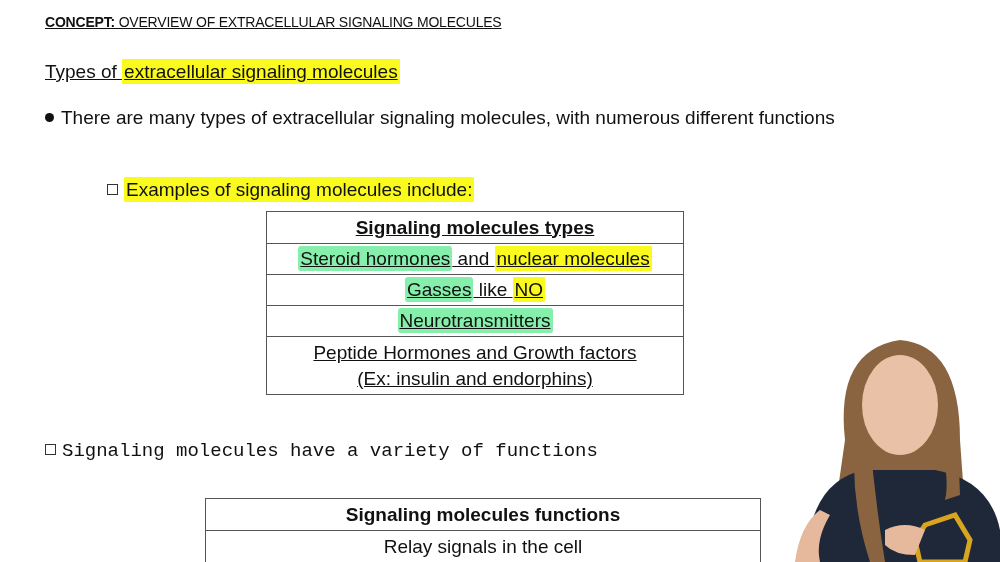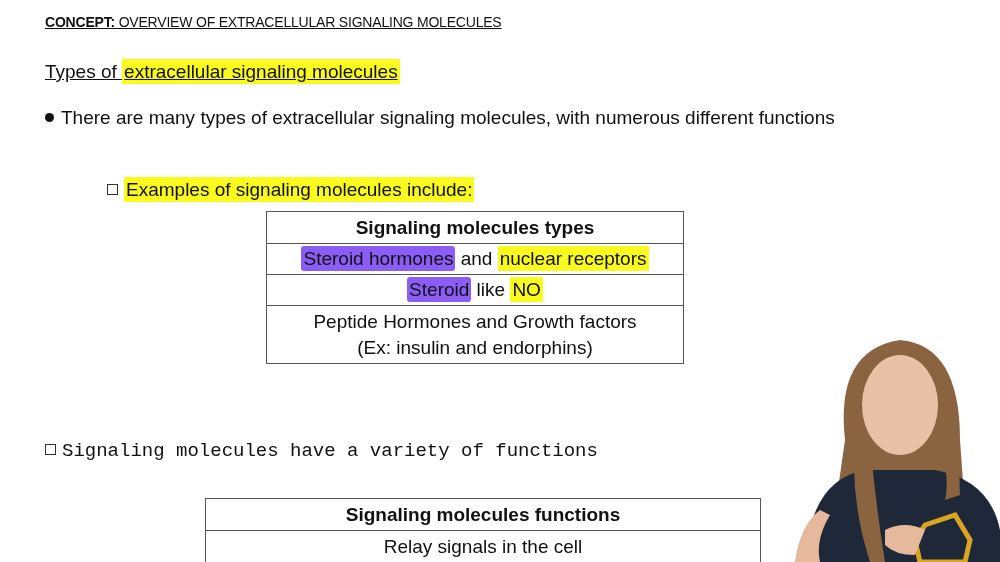--- a/index.html
+++ b/index.html
@@ -3,30 +3,30 @@
 <meta charset="utf-8">
 <style>
   html, body { margin:0; padding:0; }
   body { width:1000px; height:562px; background:#ffffff; position:relative; overflow:hidden;
          font-family:"Liberation Sans", sans-serif; color:#111; }
   .abs { position:absolute; }
   .title { left:45px; top:14px; font-size:14px; text-decoration:underline; white-space:nowrap; letter-spacing:-0.2px; }
   .title b { font-weight:bold; }
   .sub { left:45px; top:61px; font-size:19px; text-decoration:underline; white-space:nowrap; }
   .hl-y { background:#fafa1e; border-radius:1px; padding:2px 2px; }
-  .hl-c { background:#8b5cf6; border-radius:3px; padding:2px 2px; }
+  .hl-c { background:#86efac; border-radius:3px; padding:2px 2px; }
   .bullet1 { left:45px; top:107px; font-size:19px; white-space:nowrap; }
   .bullet2 { left:107px; top:143px; font-size:19px; white-space:nowrap;margin-top:36px; }
   .sq { display:inline-block; width:9px; height:9px; border:1px solid #333; margin-right:6px; vertical-align:1px; }
   .dot { display:inline-block; width:9px; height:9px; border-radius:50%; background:#111; margin-right:7px; vertical-align:2px; }
   .bullet3 { left:45px; top:440px; font-size:19px; white-space:nowrap;font-family:Liberation Mono, monospace; }
 
   table.t { position:absolute; border-collapse:collapse; font-size:19px; }
   table.t td { border:1.5px solid #555; text-align:center; padding:0; }
-  #t1 { left:266px; top:211px; width:418px; }
+  #t1 { left:266px; top:211px; width:418px;text-decoration:underline; }
   #t1 tr.h td { height:31px; font-weight:bold; }
   #t1 tr.r td { height:30px; }
   #t1 tr.r2 td { height:57px; line-height:26px; }
   #t2 { left:205px; top:498px; width:556px; }
   #t2 tr td { height:31px; }
   #t2 tr.h td { font-weight:bold;margin-top:44px; }
 
   .presenter { left:775px; top:330px; width:225px; height:232px; }
 </style>
 </head>
@@ -39,24 +39,27 @@
 <div class="abs bullet1"><span class="dot"></span><span>There are many types of extracellular signaling molecules, with numerous different functions</span></div>
 
 <div class="abs bullet2"><span class="sq"></span><span class="hl-y">Examples of signaling molecules include:</span></div>
 
 <table class="t" id="t1">
   <tbody>
       <tr class="h">
         <td>Signaling molecules types</td>
       </tr>
   <tr class="r">
-        <td><span class="hl-c">Steroid hormones</span><span> and </span><span class="hl-y">nuclear receptors</span></td>
+        <td><span class="hl-c">Steroid hormones</span><span> and </span><span class="hl-y">nuclear molecules</span></td>
       </tr>
   <tr class="r">
-        <td><span class="hl-c">Steroid</span><span> like </span><span class="hl-y">NO</span></td>
+        <td><span class="hl-c">Gasses</span><span> like </span><span class="hl-y">NO</span></td>
+      </tr>
+  <tr class="r">
+        <td><span class="hl-c">Neurotransmitters</span></td>
       </tr>
   <tr class="r2">
         <td><span>Peptide Hormones and Growth factors</span><br><span>(Ex: insulin and endorphins)</span></td>
       </tr>
 </tbody>
   </table>
 
 <div class="abs bullet3"><span class="sq"></span><span>Signaling molecules have a variety of functions</span></div>
 
 <table class="t" id="t2">

